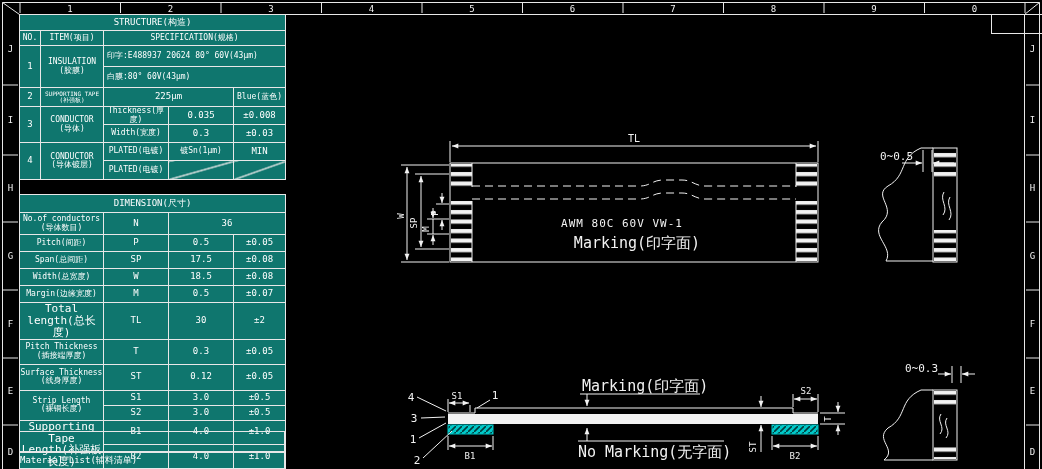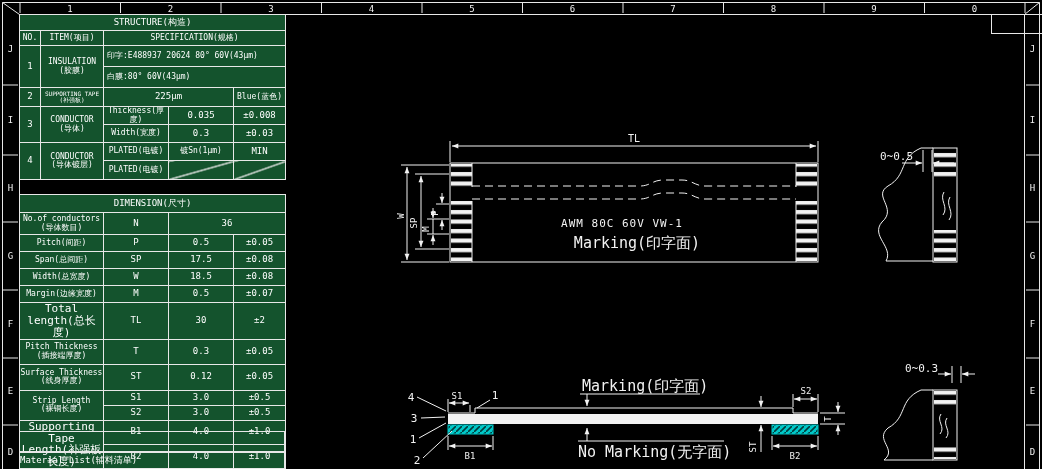--- a/index.html
+++ b/index.html
@@ -1,19 +1,19 @@
 <!DOCTYPE html>
 <html><head>
 <meta charset="utf-8">
 <style>
   html,body{margin:0;padding:0;background:#000;}
   #canvas{position:relative;width:1042px;height:469px;background:#000;overflow:hidden;
           font-family:"DejaVu Sans Mono",monospace;color:#fff;}
   svg text{font-family:"DejaVu Sans Mono",monospace;fill:#f2f2f2;}
-  table{border-collapse:collapse;table-layout:fixed;background:#14532d;color:#fff;
+  table{border-collapse:collapse;table-layout:fixed;background:#0f766e;color:#fff;
         font:9px "DejaVu Sans Mono",monospace;text-align:center;padding-left:11px;}
   td{border:1px solid #e8e8e8;padding:0;line-height:1.08;overflow:hidden;vertical-align:middle;}
   .h15{height:15px}.h16{height:16px}.h17{height:17px}.h18{height:18px}.h19{height:19px}
   .h21{height:21px}.h22{height:22px}.h25{height:25px}.h26{height:26px}
   .t6{font-size:6px}.t7{font-size:11px}.t8{font-size:8px}
   .left{text-align:left;padding-left:3px}
   .diag{background:linear-gradient(to bottom right,transparent 47%,#e8e8e8 49%,#e8e8e8 51%,transparent 53%);}
   .abs{position:absolute}
   #rohs-box{position:absolute;left:991px;top:14px;width:34px;height:18px;border:1px solid #e8e8e8;
             font-size:11px;line-height:17px;text-align:center;letter-spacing:1px;padding-left:48px;}

